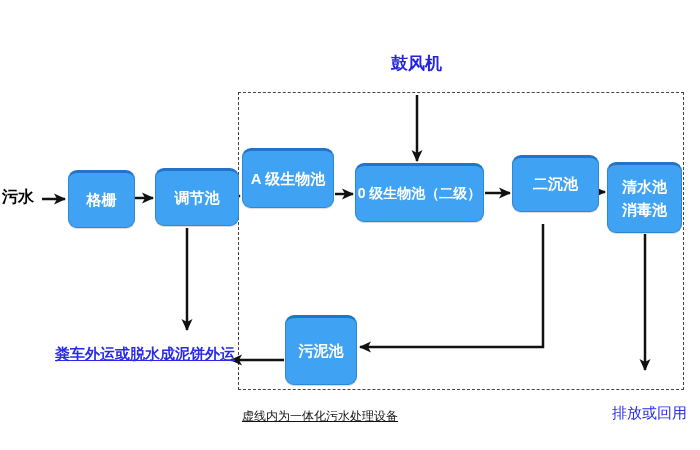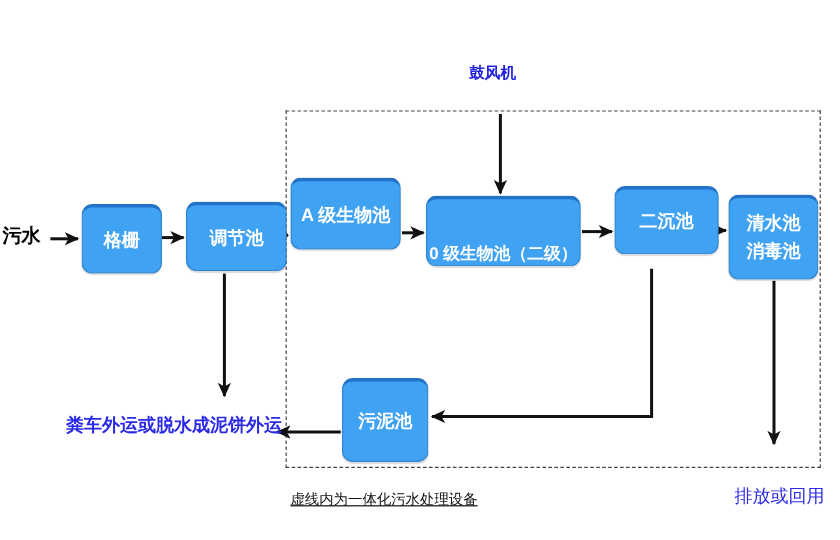--- a/index.html
+++ b/index.html
@@ -14,29 +14,29 @@
     border-top:3px solid #2273C9;
     border-radius:9px;
     color:#ffffff; font-weight:bold; font-size:15px;
     display:flex; flex-direction:column; align-items:center; justify-content:center;
     text-align:center; white-space:nowrap;
     box-shadow:0 1px 1px rgba(0,0,0,0.15);
   }
   #box-grid   { left:68px;  top:170px; width:67px;  height:58px; }
   #box-reg    { left:155px; top:168px; width:84px;  height:58px; }
   #box-abio   { left:242px; top:148px; width:92px;  height:60px; }
-  #box-obio   { left:355px; top:163px; width:129px; height:59px; font-size:14px;justify-content:flex-end; }
+  #box-obio   { left:355px; top:163px; width:129px; height:59px; font-size:14px; }
   #box-sed    { left:512px; top:155px; width:87px;  height:57px; }
   #box-clear  { left:607px; top:162px; width:75px;  height:71px; line-height:1.5; }
   #box-sludge { left:285px; top:315px; width:72px;  height:70px; }
 
   .lbl { position:absolute; white-space:nowrap; }
   #influent  { left:2px;   top:187px; font-size:16px; font-weight:bold; color:#000000; }
-  #blower    { left:391px; top:52px;  font-size:13px; font-weight:bold; color:#2222DF; }
-  #disposal  { left:55px;  top:345px; font-size:15px; font-weight:bold; color:#2A2AE8; }
+  #blower    { left:391px; top:52px;  font-size:17px; font-weight:bold; color:#2222DF; }
+  #disposal  { left:55px;  top:345px; font-size:15px; font-weight:bold; color:#2A2AE8;text-decoration:underline; }
   #discharge { left:612px; top:404px; font-size:15px; font-weight:normal; color:#2A2AE8; }
   #caption   { left:242px; top:408px; font-size:12px; font-weight:normal; color:#111111;text-decoration:underline; }
 
   #boundary {
     position:absolute; left:238px; top:92px; width:446px; height:298px;
     border:1px dashed #444444; box-sizing:border-box;
   }
   #arrows { position:absolute; left:0; top:0; pointer-events:none; }
 </style>
 </head>

